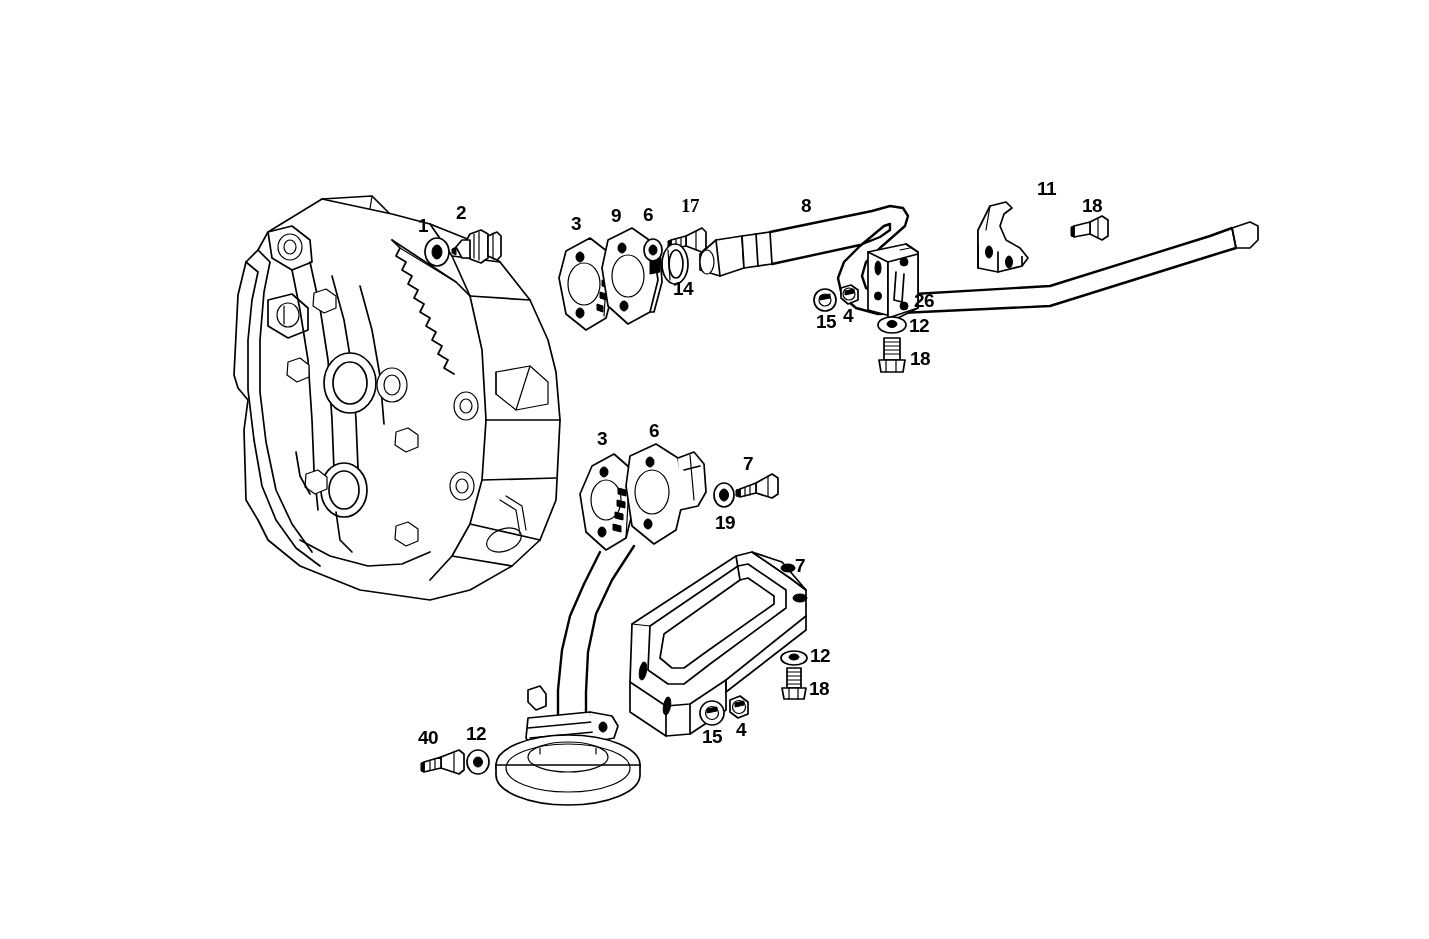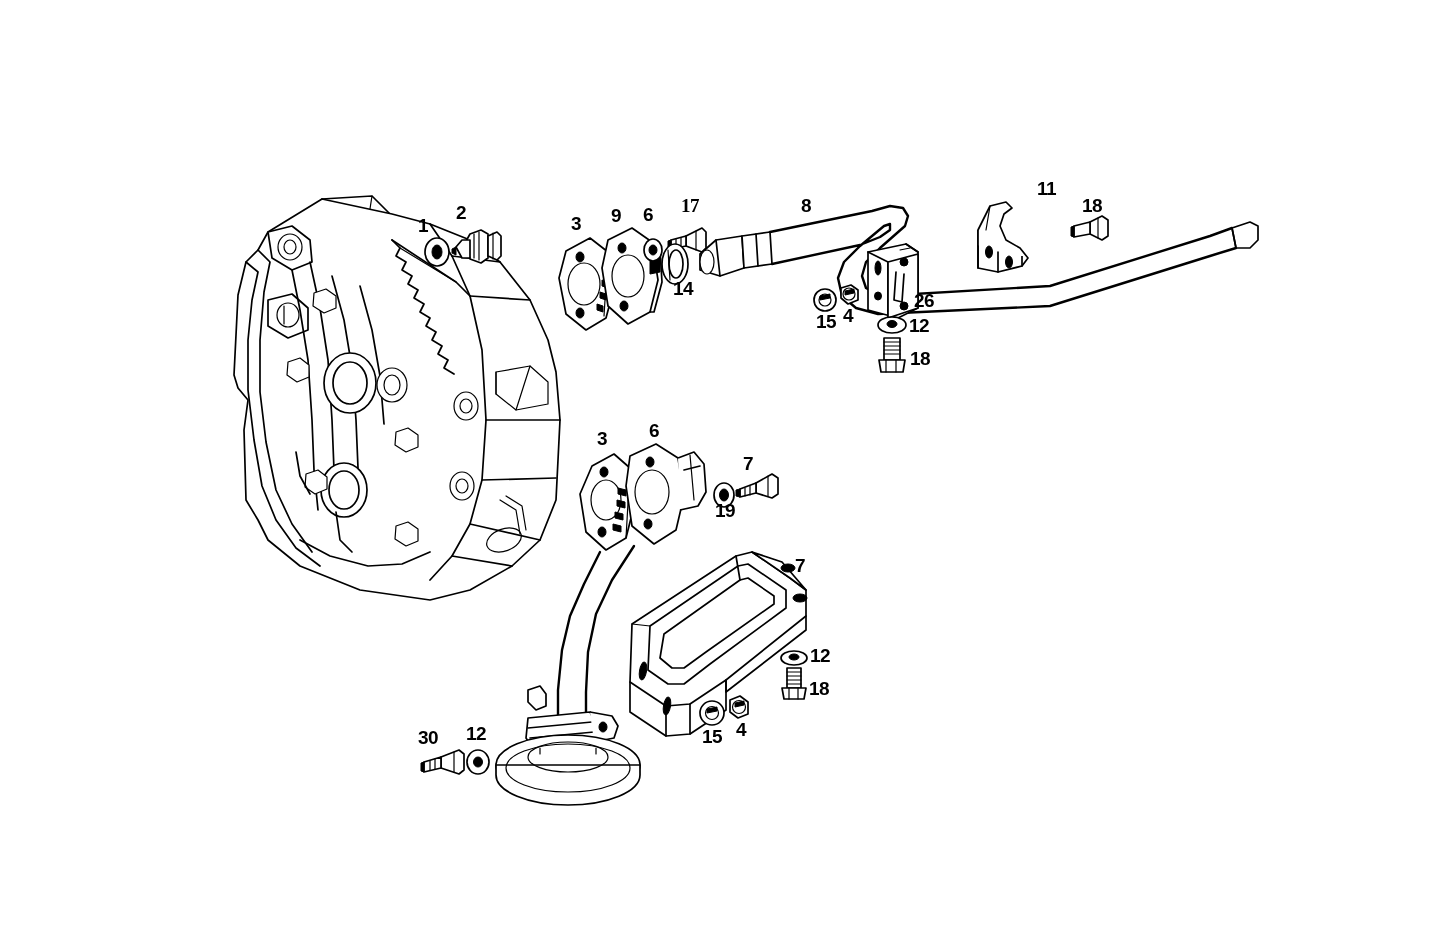--- a/index.html
+++ b/index.html
@@ -440,22 +440,22 @@
   <div class="callout" style="left:1037px; top:179px;text-align:right;">11</div>
   <div class="callout" style="left:1082px; top:196px;">18</div>
   <div class="callout" style="left:816px; top:312px;">15</div>
   <div class="callout" style="left:843px; top:306px;">4</div>
   <div class="callout" style="left:914px; top:291px;">26</div>
   <div class="callout" style="left:909px; top:316px;">12</div>
   <div class="callout" style="left:910px; top:349px;">18</div>
   <div class="callout" style="left:597px; top:429px;">3</div>
   <div class="callout" style="left:649px; top:421px;">6</div>
   <div class="callout" style="left:743px; top:454px;">7</div>
-  <div class="callout" style="left:715px; top:501px;text-align:center;">19</div>
+  <div class="callout" style="left:715px; top:513px;text-align:center;">19</div>
   <div class="callout" style="left:795px; top:556px;">7</div>
   <div class="callout" style="left:810px; top:646px;">12</div>
   <div class="callout" style="left:809px; top:679px;">18</div>
   <div class="callout" style="left:702px; top:727px;">15</div>
   <div class="callout" style="left:736px; top:720px;">4</div>
-  <div class="callout" style="left:418px; top:728px;">30</div>
+  <div class="callout" style="left:418px; top:728px;">40</div>
   <div class="callout" style="left:466px; top:724px;">12</div>
 
 </div>
 
 </body></html>

